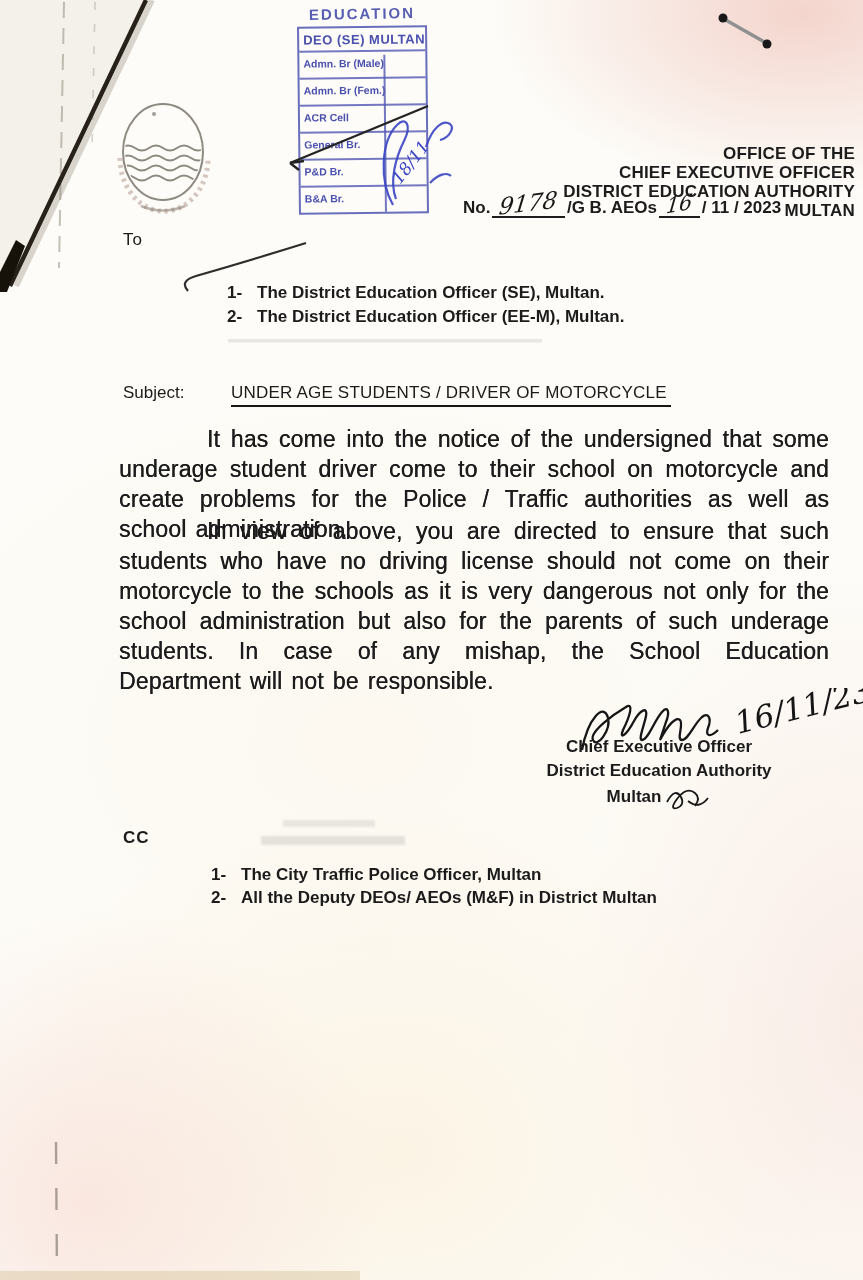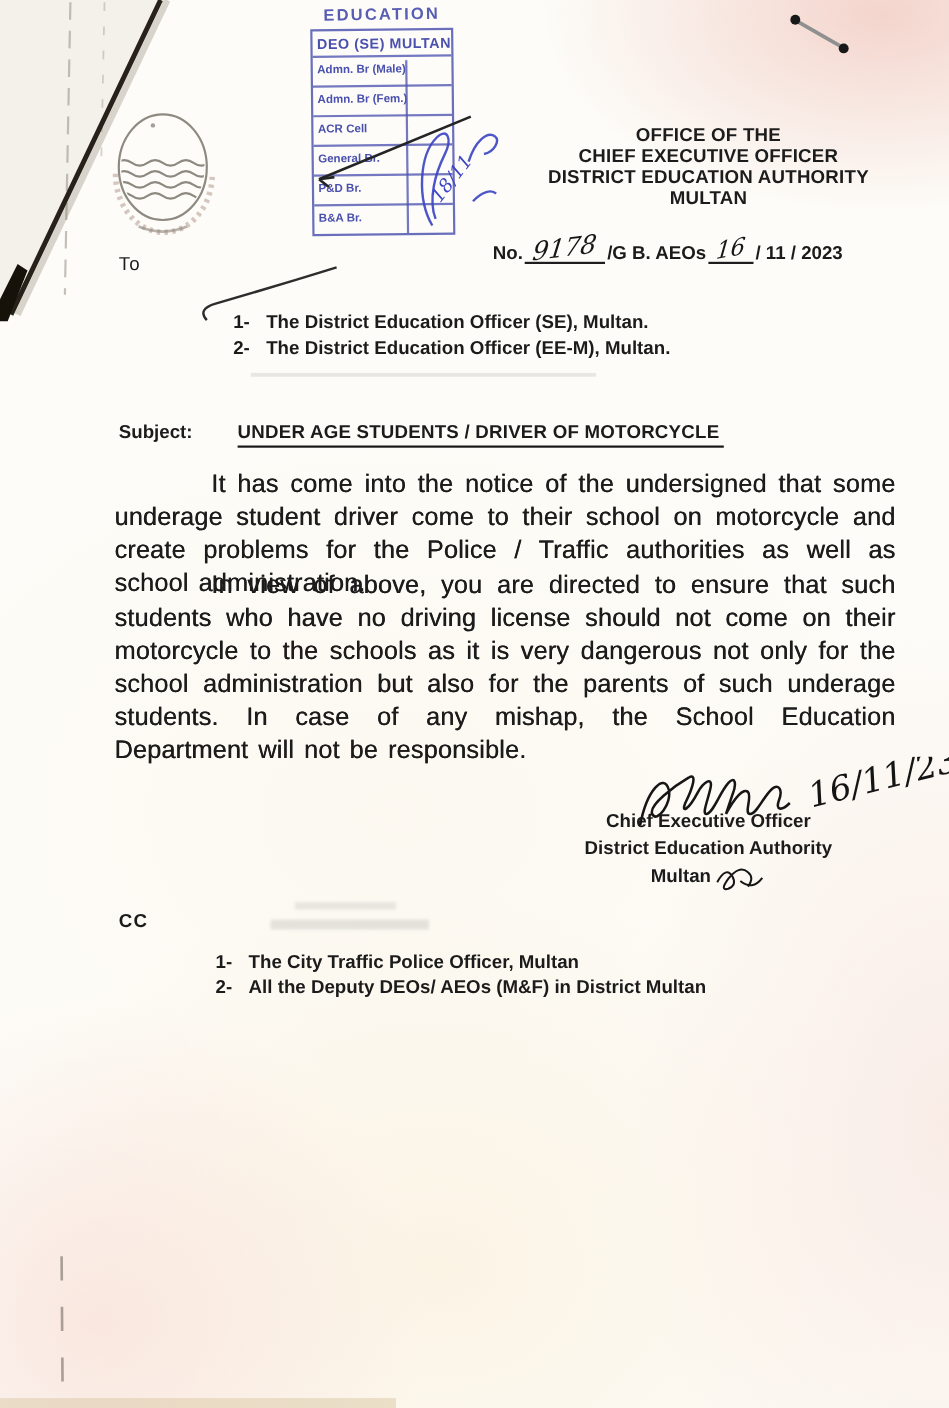--- a/index.html
+++ b/index.html
@@ -9,50 +9,50 @@
     background:
       radial-gradient(430px 250px at 93% 1%, rgba(241,203,194,.8), rgba(241,203,194,0) 72%),
       radial-gradient(420px 650px at 100% 80%, rgba(246,223,216,.55), rgba(246,223,216,0) 70%),
       radial-gradient(430px 420px at 10% 94%, rgba(247,219,211,.6), rgba(247,219,211,0) 70%),
       radial-gradient(620px 480px at 46% 90%, rgba(250,237,213,.55), rgba(250,237,213,0) 72%),
       radial-gradient(700px 520px at 42% 58%, rgba(252,244,230,.4), rgba(252,244,230,0) 75%),
       #fdfcf8;
   }
   .abs{position:absolute;}
   .artifacts{position:absolute;inset:0;z-index:1;pointer-events:none;}
-  .content{position:absolute;inset:0;z-index:2;}
+  .content{position:absolute;inset:0;z-index:2;margin-left:15px;}
   .overlay{position:absolute;z-index:3;pointer-events:none;}
 
   
   .stamp-title{left:283px;top:5px;width:128px;text-align:center;font-size:15px;font-weight:700;
     letter-spacing:2px;color:#4a50ad;transform:rotate(-1deg);opacity:.92;}
   .stamp{left:283px;top:26px;width:126px;border:2.5px solid rgba(80,86,178,.85);
     transform:rotate(-0.6deg);background:rgba(255,255,255,.15);}
   .stamp-hdr{font-size:13px;font-weight:700;color:#4a50ad;padding:4px 4px 3px 4px;letter-spacing:.5px;
     white-space:nowrap;overflow:hidden;}
   .stamp-row{border-top:2px solid rgba(80,86,178,.8);height:25px;position:relative;}
   .stamp-row .lbl{font-size:10.5px;font-weight:700;color:#4a50ad;padding:5px 0 0 4px;display:inline-block;
     white-space:nowrap;}
   .stamp-divider{position:absolute;left:84px;top:27px;bottom:0;width:2px;background:rgba(80,86,178,.8);}
 
   
-  .hdr-block{left:448px;top:113px;width:392px;text-align:center;font-weight:700;font-size:17px;line-height:19px;
+  .hdr-block{left:448px;top:144px;width:392px;text-align:right;font-weight:700;font-size:17px;line-height:19px;
     letter-spacing:.2px;color:#1c1c1c;}
-  .ref-line{left:448px;top:217px;width:400px;font-weight:700;font-size:17px;display:flex;align-items:flex-end;}
+  .ref-line{left:448px;top:194px;width:400px;font-weight:700;font-size:17px;display:flex;align-items:flex-end;}
   .uline{display:inline-block;border-bottom:2px solid #1d1d1d;padding:0 7px;margin:0 2px;}
   .hand{font-family:"DejaVu Serif",serif;font-style:italic;font-weight:400;display:inline-block;color:#171717;}
   .hand-no{font-size:23px;transform:rotate(-7deg) skewX(-14deg);line-height:18px;}
   .hand-day{font-size:21px;transform:rotate(-10deg) skewX(-16deg);line-height:16px;}
 
   .to-label{left:108px;top:230px;font-size:17px;letter-spacing:1px;}
   .addr-list{left:212px;top:281px;width:580px;font-size:17px;font-weight:700;line-height:23.5px;}
   .addr-item{white-space:nowrap;}
   .addr-item .num{display:inline-block;width:30px;}
 
-  .subject-row{left:108px;top:383px;width:700px;font-size:17px;font-weight:700;}
+  .subject-row{left:108px;top:383px;width:700px;font-size:17px;font-weight:400;}
   .subject-label{display:inline-block;width:108px;}
   .subject-text{display:inline-block;border-bottom:2.5px solid #171717;padding:0 4px 2px 0;letter-spacing:.2px;}
 
   .para{left:104px;width:710px;font-size:23px;line-height:30px;text-align:justify;color:#1c1c1c;
     word-spacing:2.5px;letter-spacing:.15px;text-shadow:.3px 0 0 currentColor;}
   .para-indent{text-indent:88px;}
   .p1{top:424px;} .p2{top:516px;}
 
   .sig-block{left:518px;top:735px;width:252px;text-align:center;font-size:17px;font-weight:700;line-height:24px;}
   .sig-multan{display:flex;align-items:center;justify-content:center;gap:2px;}

